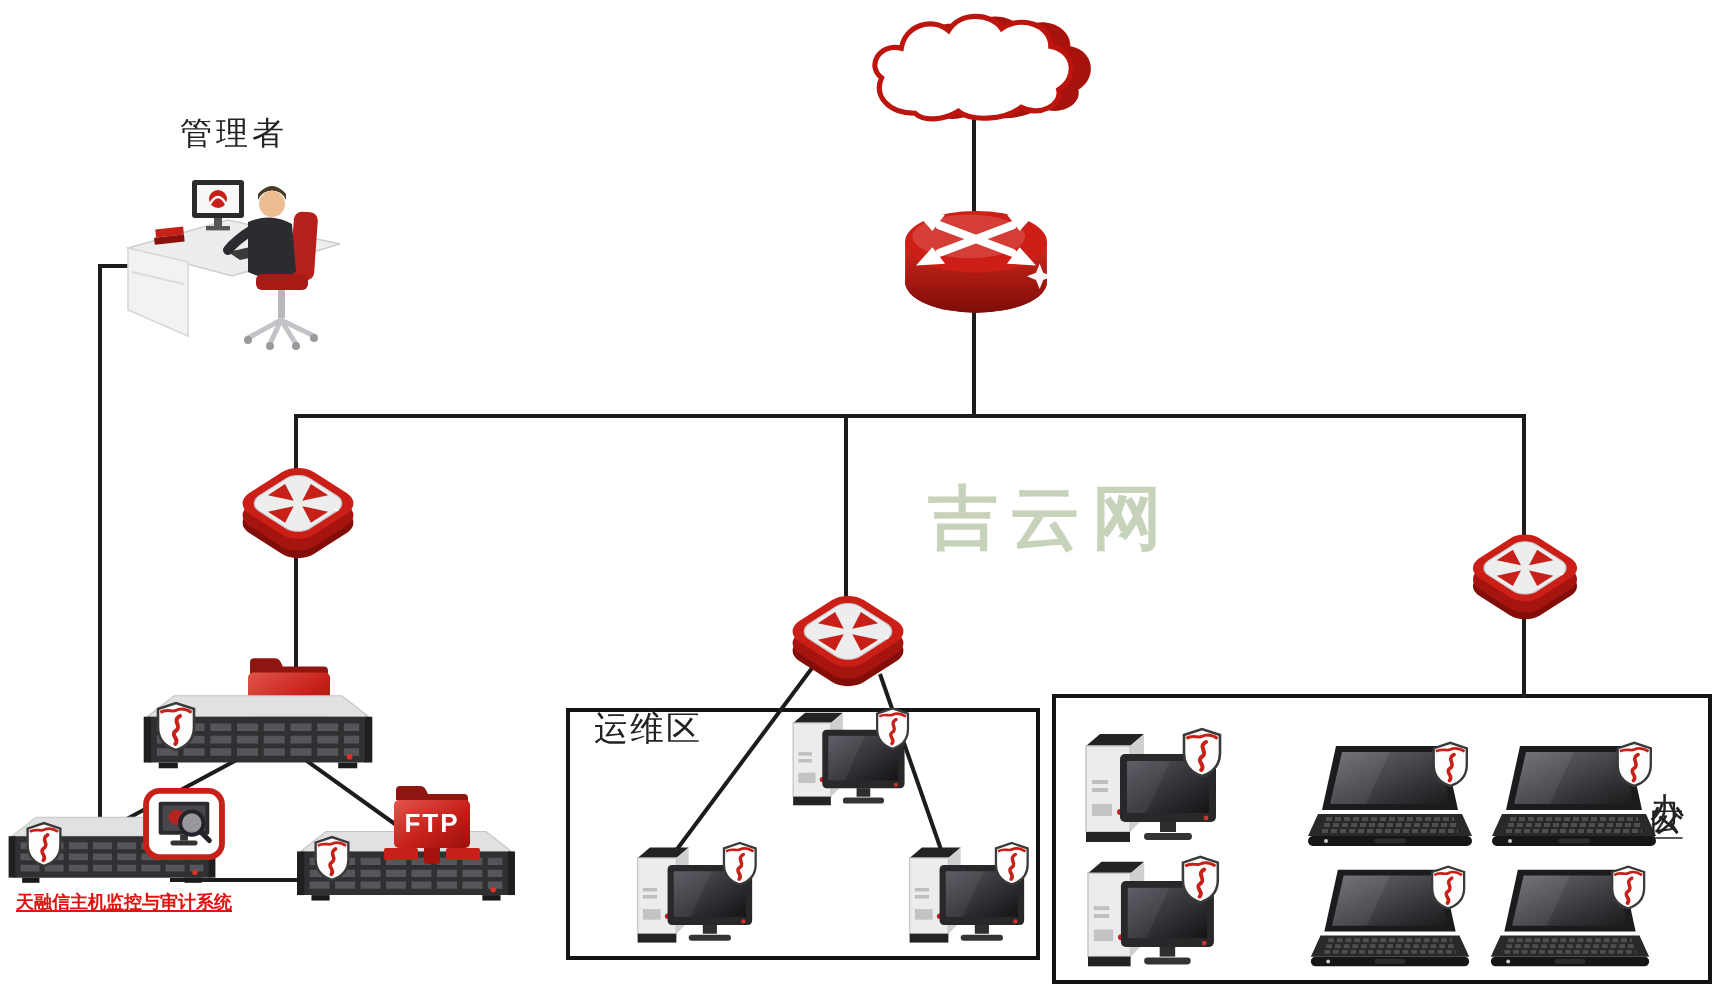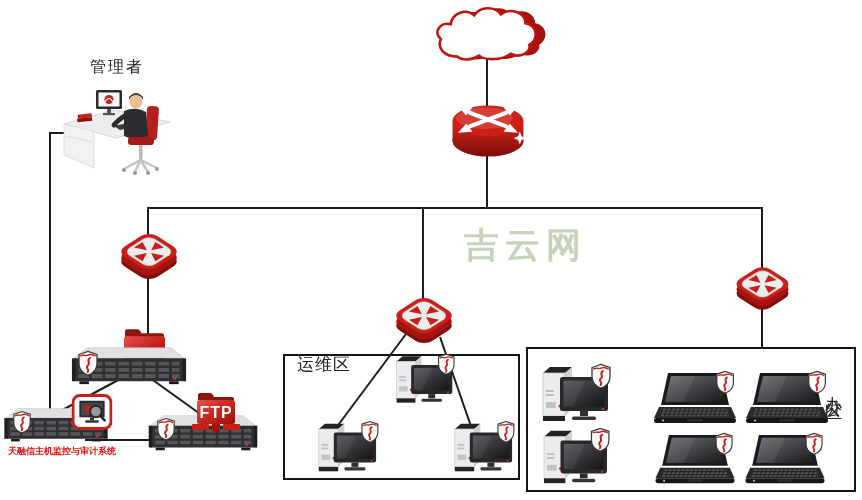--- a/index.html
+++ b/index.html
@@ -11,22 +11,22 @@
   svg{display:block;}
   .wire-layer{position:absolute;left:0;top:0;z-index:2;pointer-events:none;}
   .zone-box{position:absolute;border:2px solid #141414;background:transparent;z-index:1;}
   .icon{position:absolute;z-index:3;}
   .lbl{position:absolute;z-index:4;color:#222;}
   .lbl-serif{font-family:"Liberation Serif", serif;}
   .admin-label{font-size:16px;letter-spacing:2px;}
   .server-label{font-size:19px;letter-spacing:2px;}
   .ops-label{font-size:17px;letter-spacing:1px;}
   .office-label{font-size:17px;writing-mode:vertical-rl;text-orientation:upright;letter-spacing:4px;}
-  .ftp-label{font-size:16px;font-weight:bold;color:#ffffff;letter-spacing:1px;text-align:center;}
-  .audit-label{font-size:9px;font-weight:bold;color:#e01310;white-space:nowrap;}
+  .ftp-label{font-size:13px;font-weight:bold;color:#ffffff;letter-spacing:1px;text-align:center;}
+  .audit-label{font-size:9px;font-weight:bold;color:#e01310;white-space:nowrap;text-decoration:underline;}
   .watermark{
     font-size:35px;font-weight:bold;color:#c6d3ba;letter-spacing:6px;z-index:0;
     font-family:"Liberation Sans", sans-serif;
   }
 </style>
 </head>
 <body>
 
 <div class="stage">
 
@@ -217,21 +217,21 @@
         <rect x="10" y="9" width="22" height="13" fill="#47474e"></rect>
         <circle cx="17" cy="15" r="4" fill="#c62019" opacity="0.85"></circle>
         <rect x="19" y="24" width="4" height="3" fill="#333"></rect>
         <rect x="14" y="27" width="14" height="2.5" rx="1.2" fill="#333"></rect>
         <circle cx="25" cy="18" r="6" fill="#e8e8ee" fill-opacity="0.5" stroke="#23232a" stroke-width="2"></circle>
         <line x1="29.5" y1="22.5" x2="34" y2="27" stroke="#23232a" stroke-width="2.6" stroke-linecap="round"></line>
       </symbol>
     </defs>
   </svg>
 
-  <div class="abs lbl watermark" style="left:464px;top:222px;">吉云网</div>
+  <div class="abs lbl watermark" style="left:464px;top:236px;">吉云网</div>
 
   <div class="zone-box" style="left:283px;top:354px;width:233px;height:122px;"></div>
   <div class="zone-box" style="left:526px;top:347px;width:326px;height:141px;"></div>
 
   <svg class="wire-layer" width="862" height="500" viewBox="0 0 862 500">
     <g stroke="#1c1c1c" stroke-width="2" fill="none">
       <line x1="487" y1="58" x2="487" y2="112"></line>
       <line x1="487" y1="155" x2="487" y2="209"></line>
       <line x1="148" y1="208" x2="762" y2="208"></line>
       <line x1="148" y1="207" x2="148" y2="245"></line>

